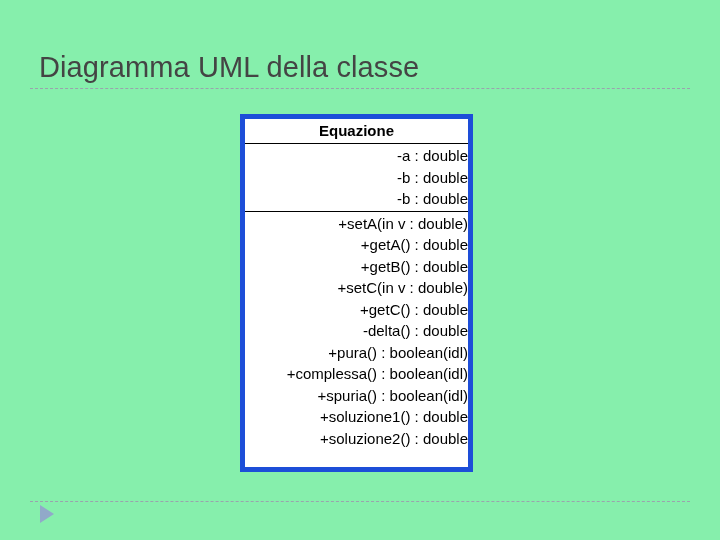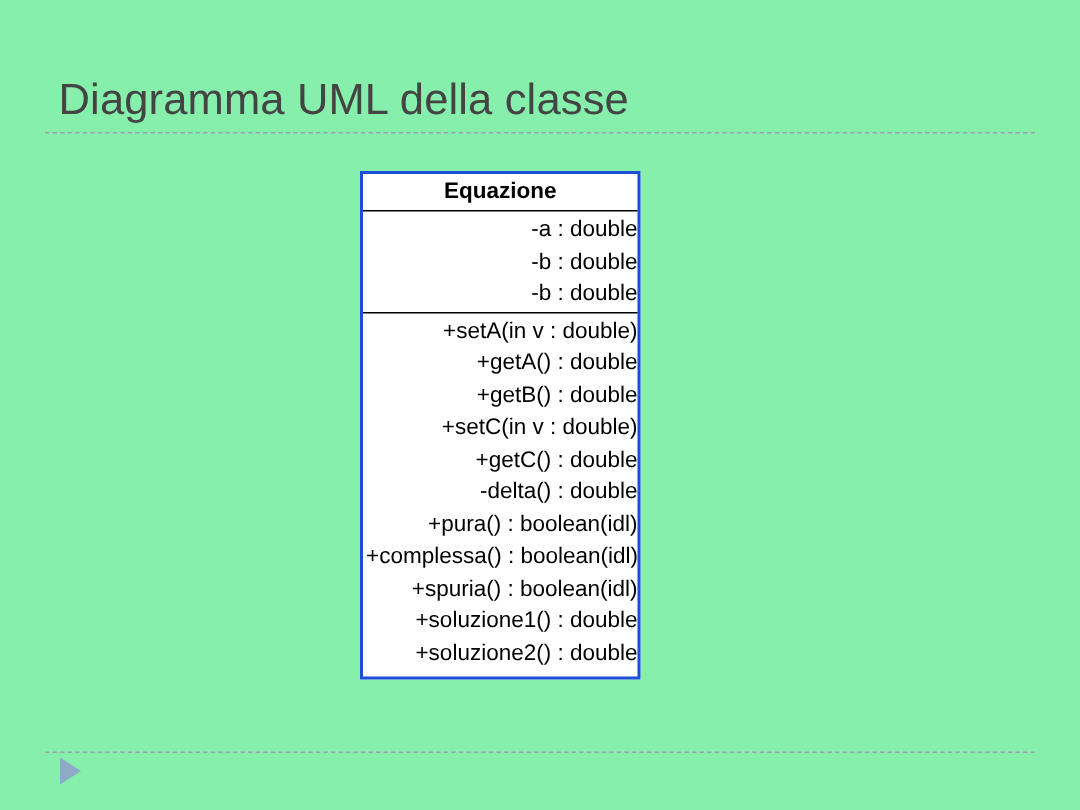--- a/index.html
+++ b/index.html
@@ -54,22 +54,22 @@
     border-top: 9px solid transparent;
     border-bottom: 9px solid transparent;
     border-left: 14px solid #91a9c9;
   }
 
   
   .uml-class {
     position: absolute;
     left: 240px;
     top: 114px;
-    width: 187px;
-    border: 2px solid #1d4ed8;
+    width: 233px;
+    border: 5px solid #1d4ed8;
     background: #ffffff;
     box-sizing: border-box;
   }
 
   .uml-compartment {
     box-sizing: border-box;
   }
   .uml-compartment + .uml-compartment {
     border-top: 1px solid #000000;
   }
@@ -93,21 +93,21 @@
     white-space: nowrap;
     overflow: hidden;
     text-align: right;
   }
   .uml-attributes {
     padding-top: 1px;
     padding-bottom: 1px;
   }
   .uml-operations {
     padding-top: 1px;
-    padding-bottom: 5px;
+    padding-bottom: 18px;
   }
 </style>
 </head>
 <body>
 
 <div class="slide">
 
   <div class="slide-title">Diagramma UML della classe</div>
 
   <div class="rule rule-top"></div>

